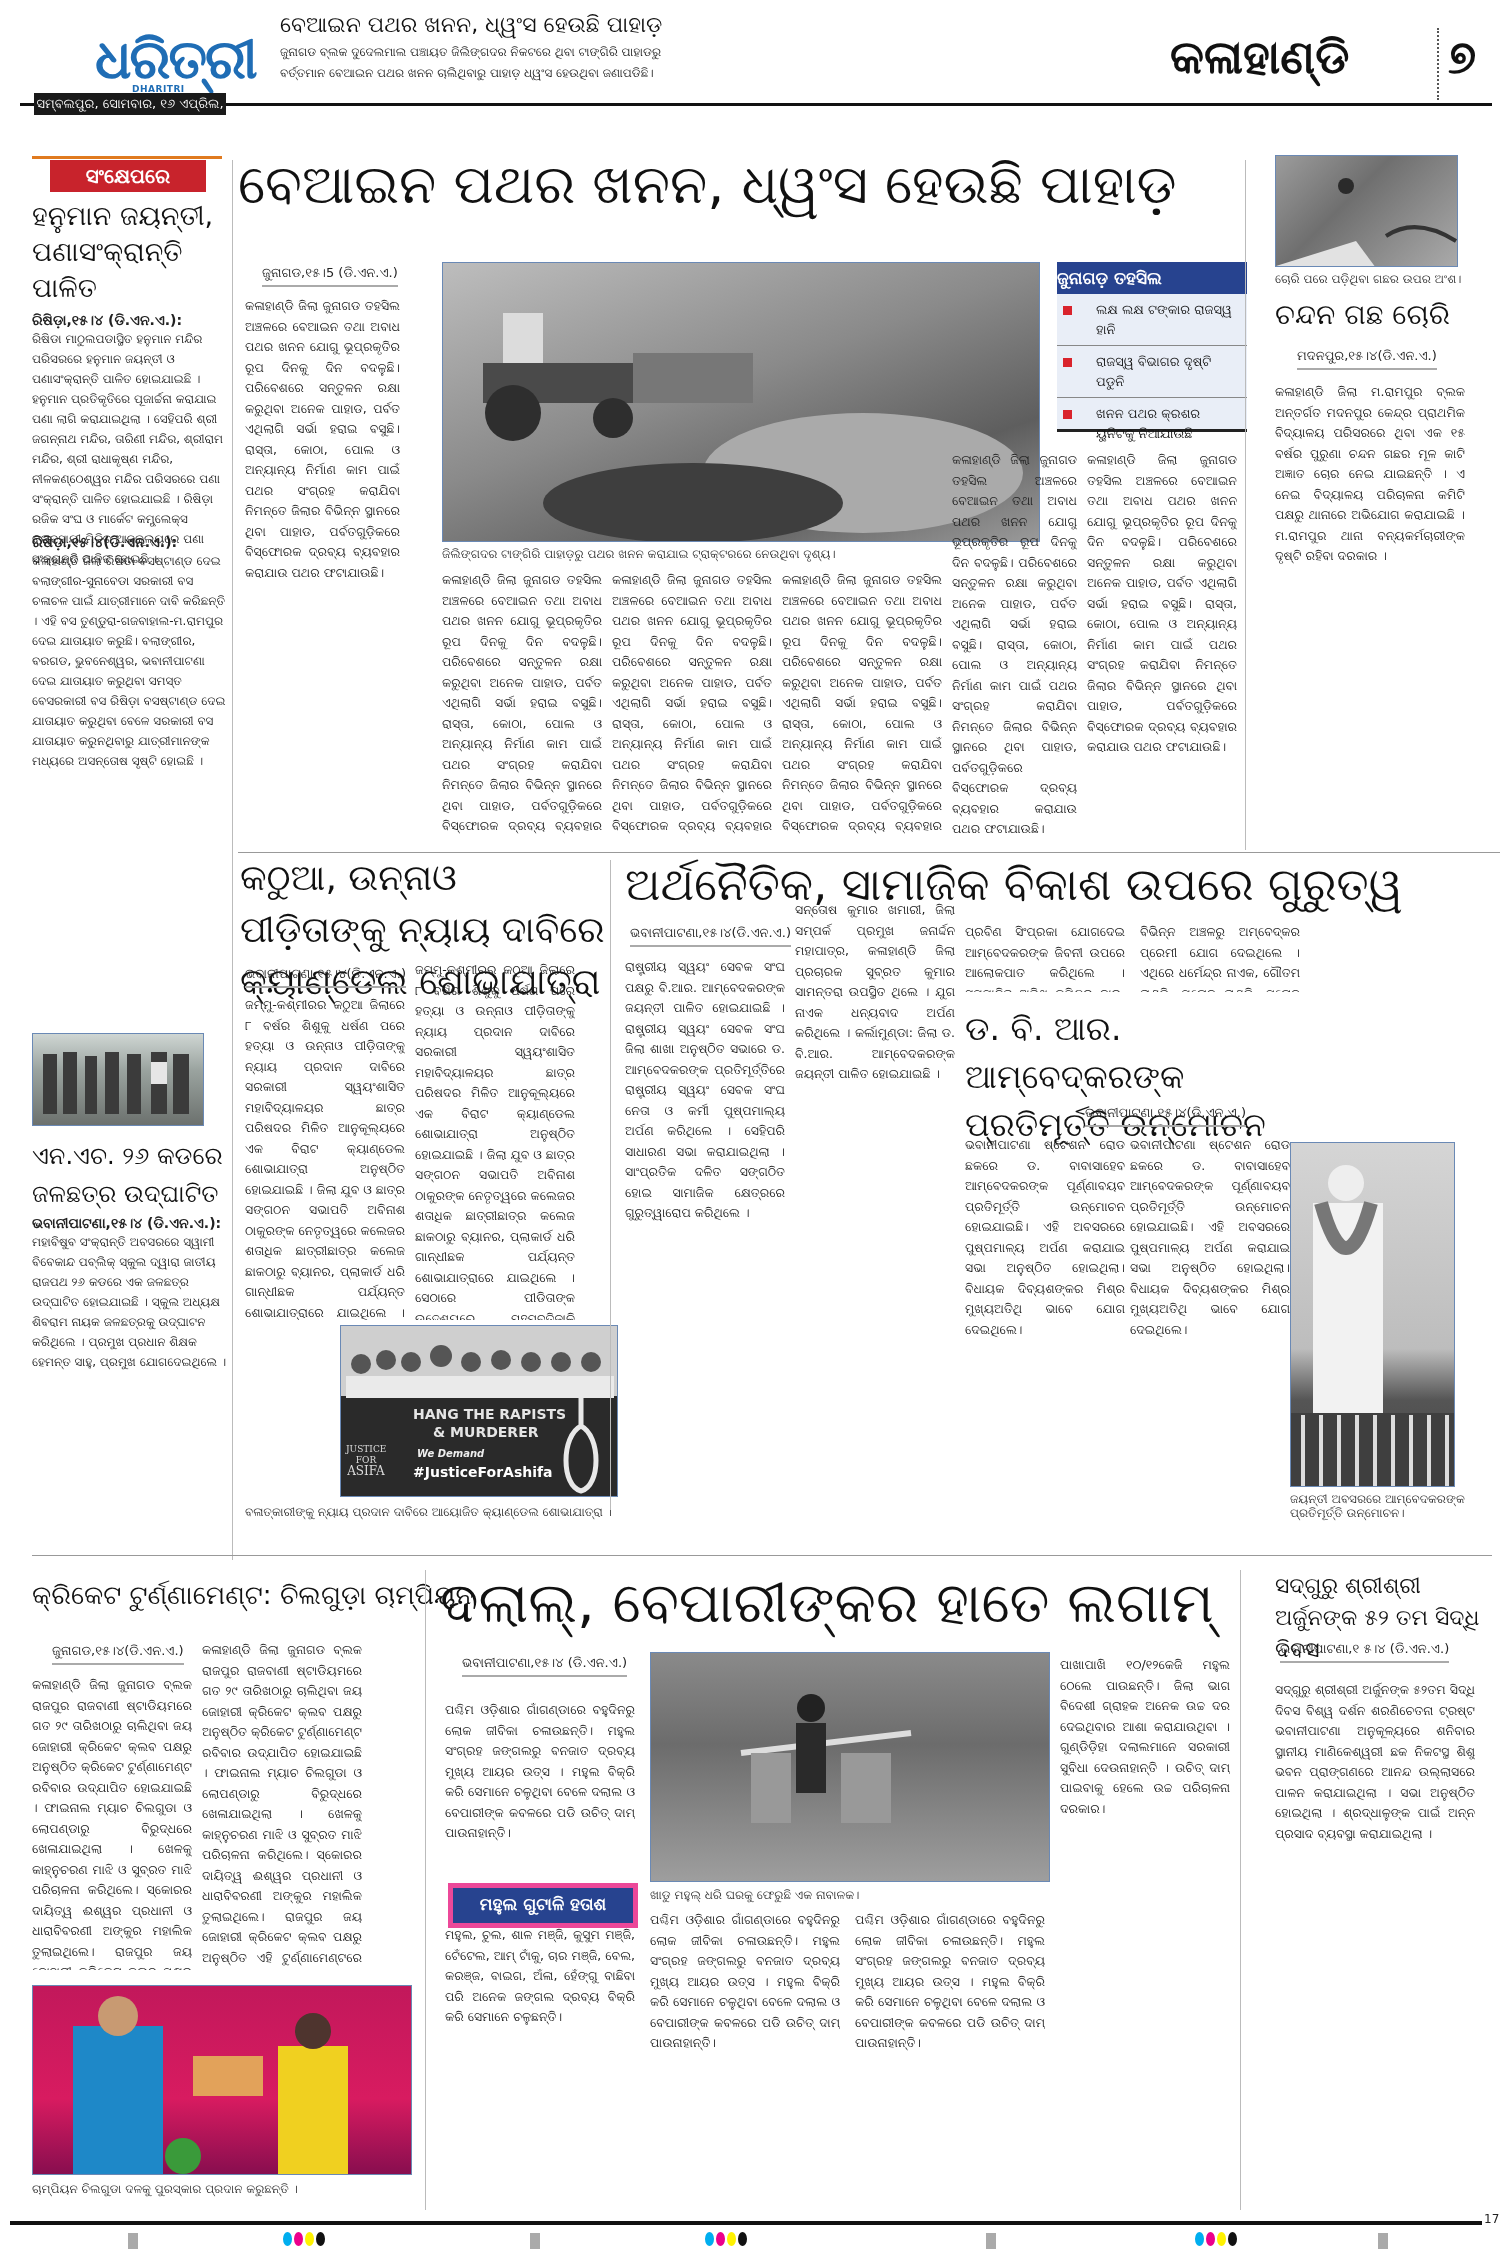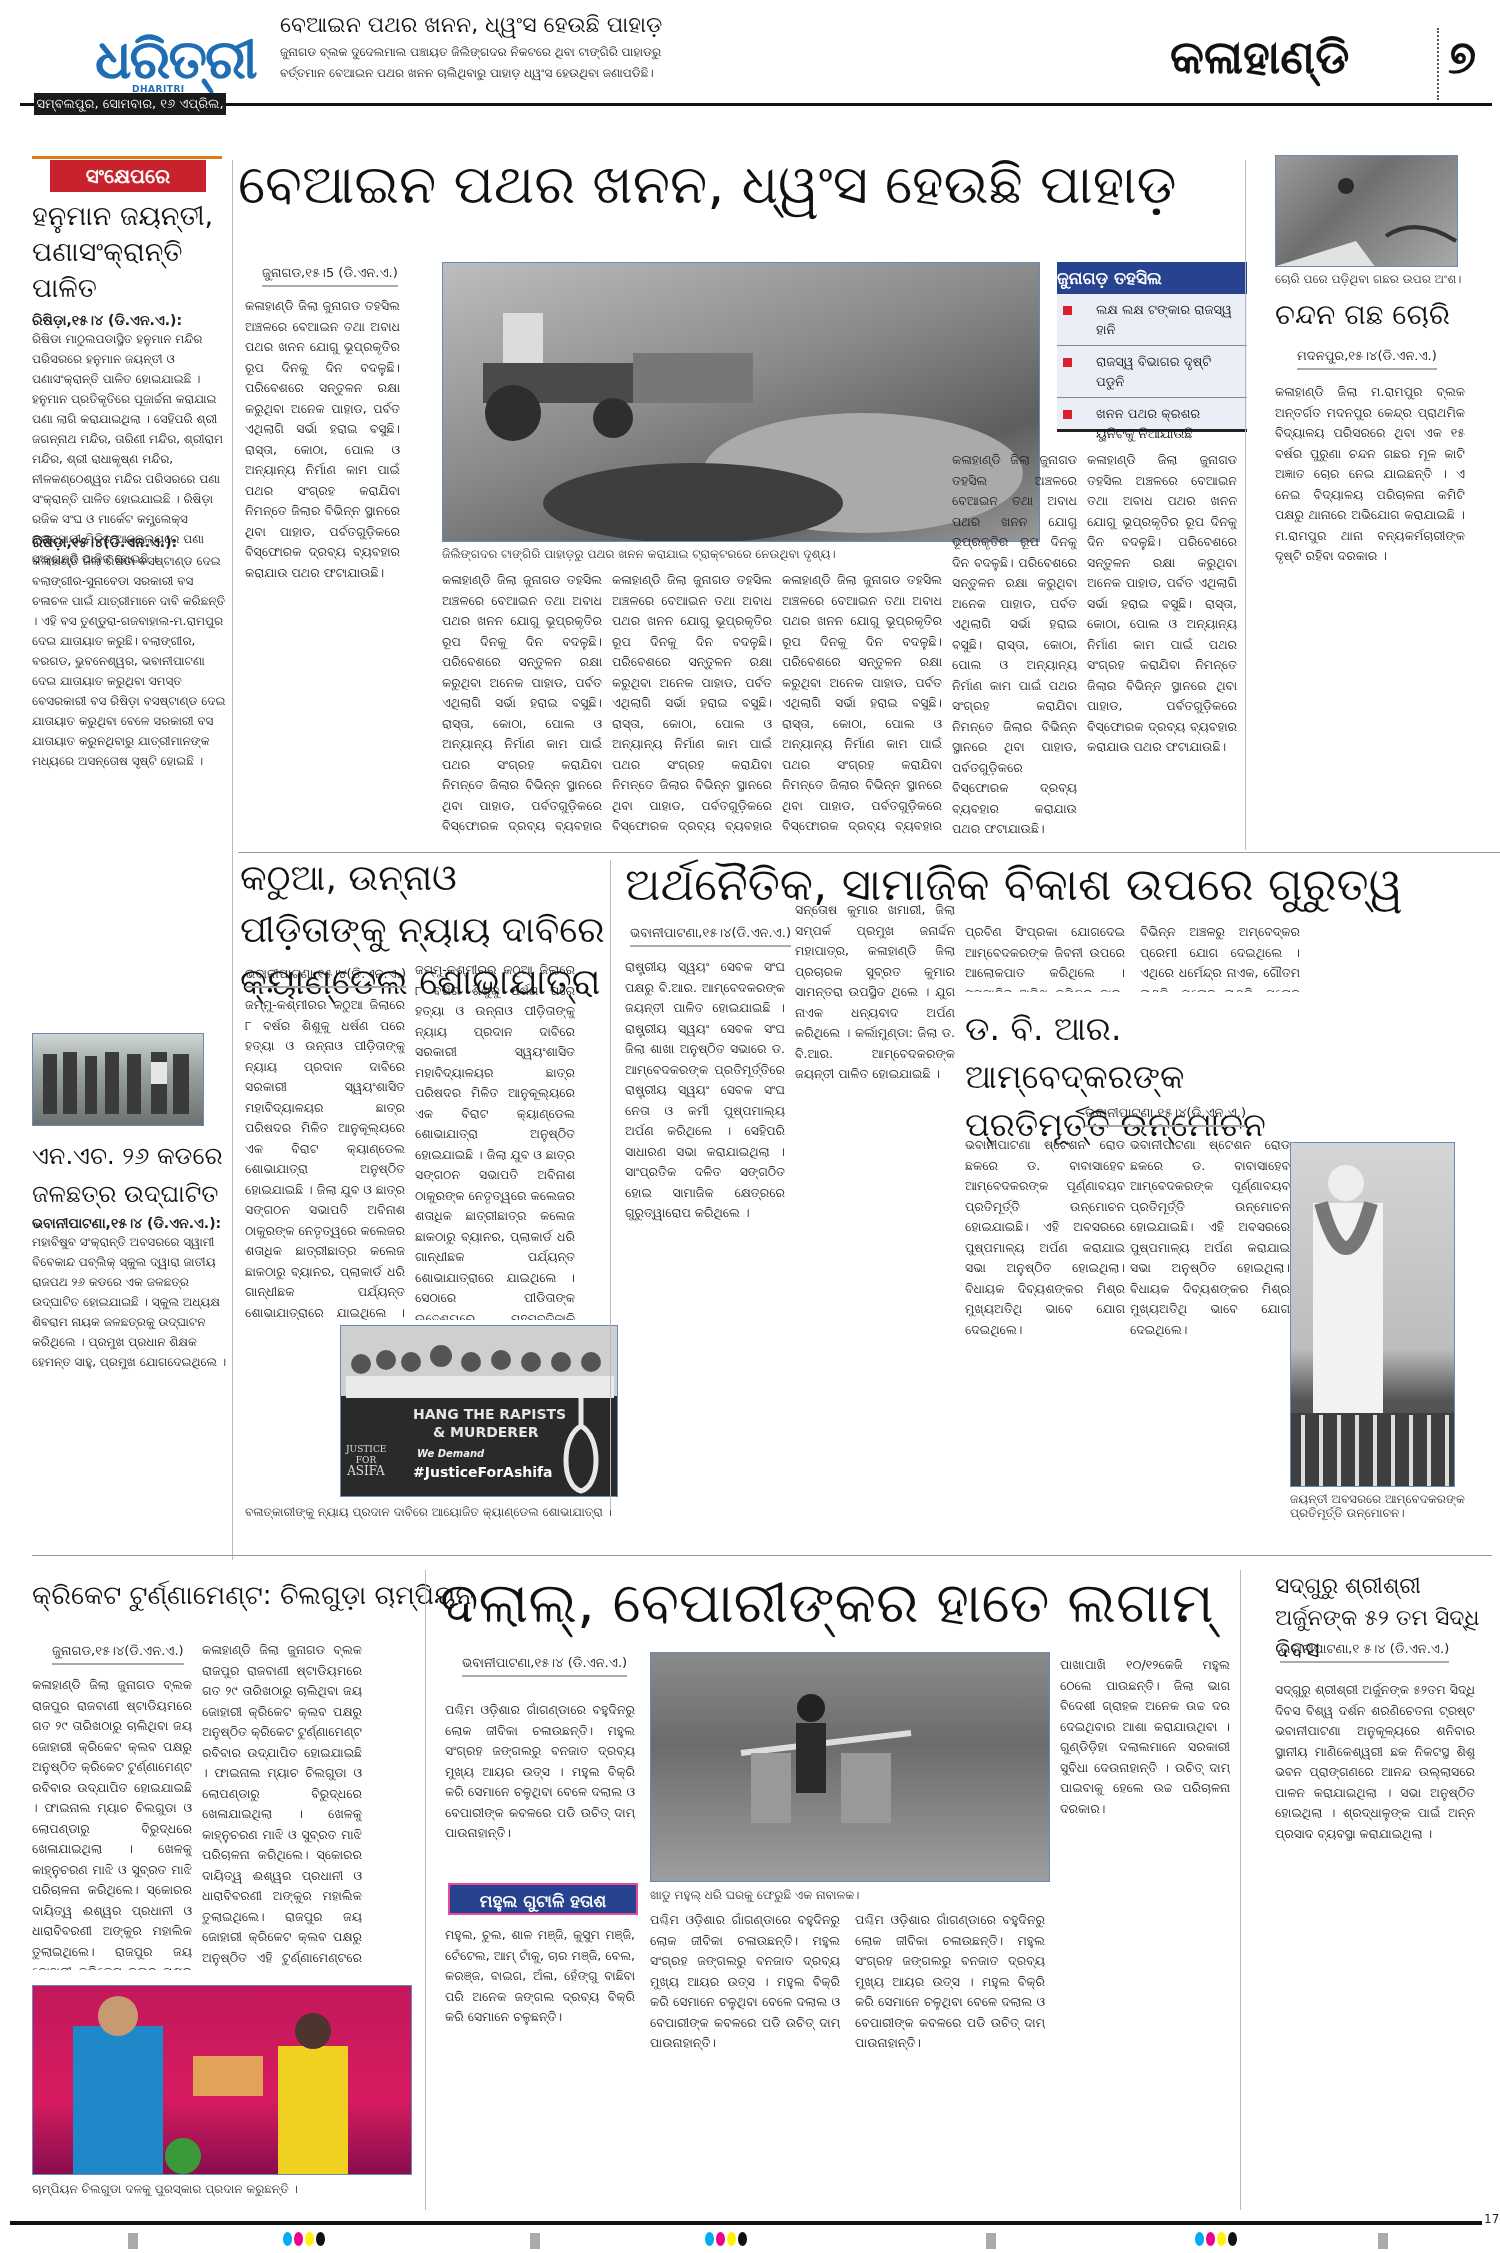--- a/index.html
+++ b/index.html
@@ -31,21 +31,21 @@
   .brief-top-rule { left: 32px; top: 156px; width: 190px; height: 3px; background: #e07a1f; }
   .brief-badge { left: 50px; top: 160px; width: 156px; height: 32px; background: #c8232c; color: #fff; font-size: 20px; font-weight: bold; line-height: 32px; text-align: center; }
 
   
   .infobox { left: 1057px; top: 262px; width: 190px; height: 170px; background: #e9eef7; border-bottom: 3px solid #222; }
   .infobox-head { background: #27438f; color: #fff; font-size: 17px; font-weight: bold; text-align: left; height: 32px; line-height: 32px; }
   .infobox-item { display: flex; gap: 24px; padding: 6px 6px 5px 6px; font-size: 13px; line-height: 20px; color: #111; border-bottom: 1px solid #888; }
   .infobox-item:last-child { border-bottom: none; }
   .bullet { width: 9px; height: 9px; background: #d9232c; margin-top: 6px; flex: 0 0 auto; }
 
-  .subhead-badge { background: #27438f; color: #fff; font-size: 17px; font-weight: bold; text-align: center; height: 32px; line-height: 32px; border: 2px solid #ec4899; }
+  .subhead-badge { background: #27438f; color: #fff; font-size: 17px; font-weight: bold; text-align: center; height: 45px; line-height: 32px; border: 5px solid #ec4899; }
 
   
   .reg-square { width: 10px; height: 16px; background: #aaa; }
   .reg-dots { display: flex; gap: 2px; }
   .reg-dot { width: 9px; height: 14px; border-radius: 50%; }
 </style>
 </head>
 <body>
 
 <div class="abs logo">

